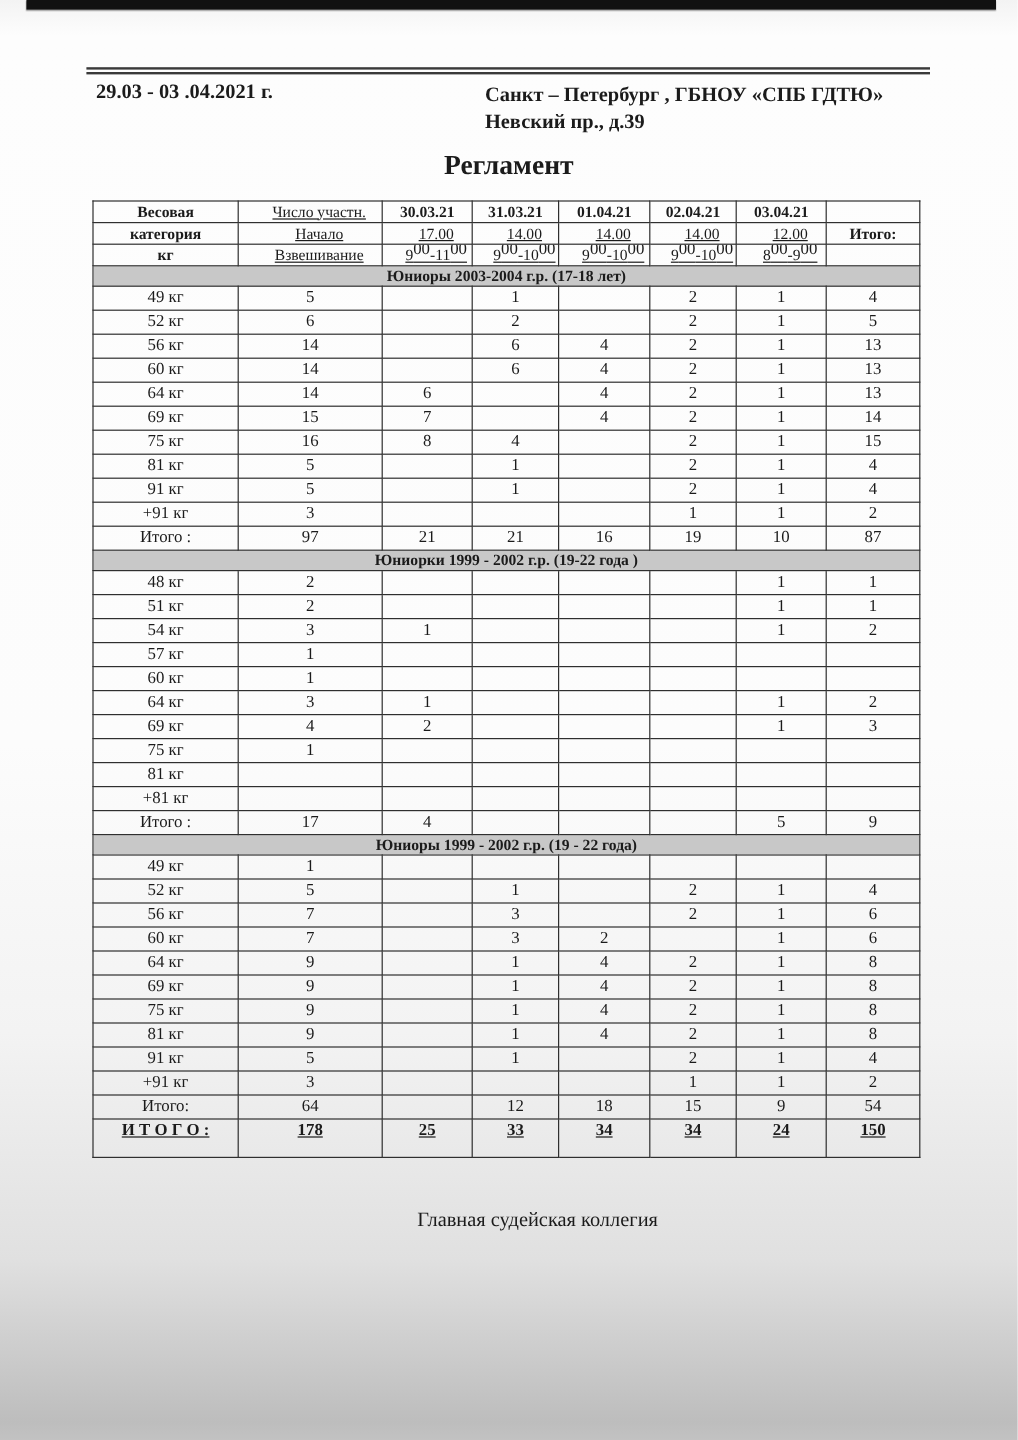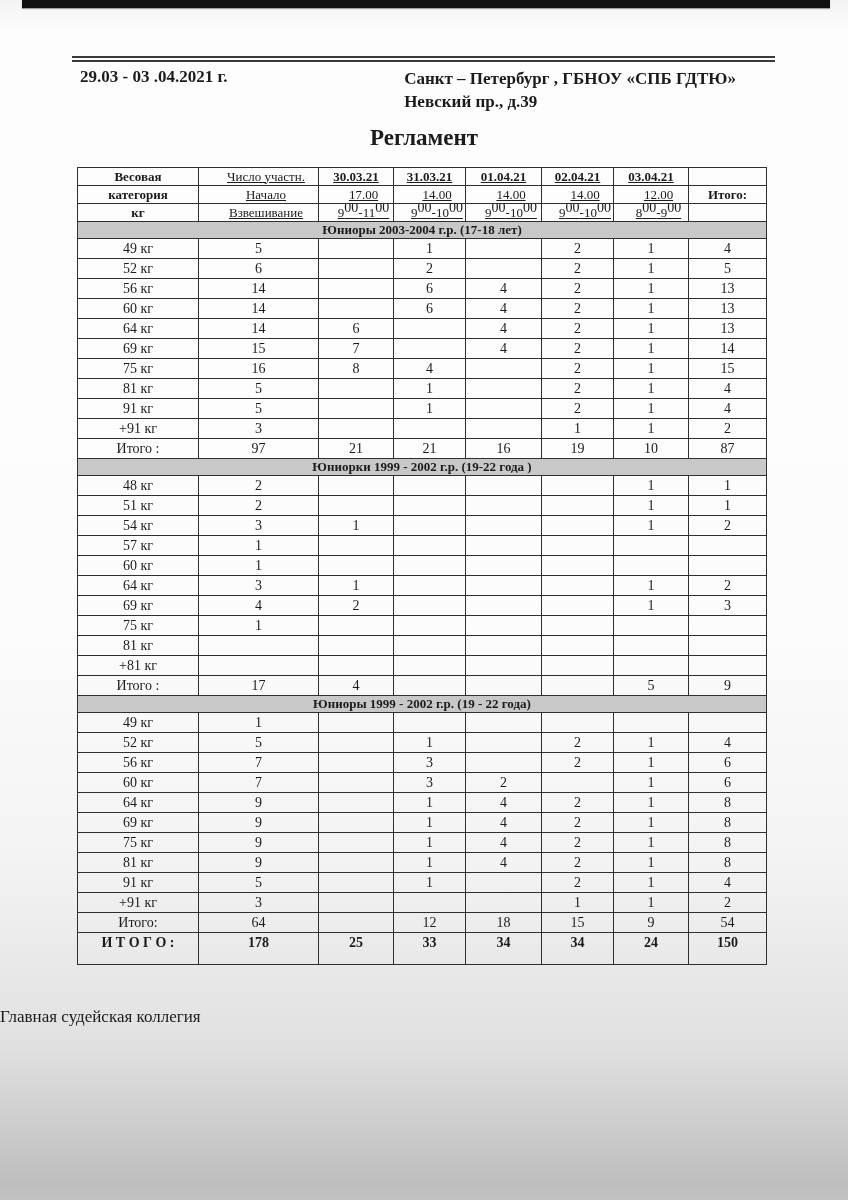--- a/index.html
+++ b/index.html
@@ -59,37 +59,40 @@
     font-size: 14px;
     text-align: center;
     height: 20px;
     padding: 0 2px;
     overflow: hidden;
     white-space: nowrap;
   }
   .sched tr.hdr td { height: 18px; font-size: 13px; }
   .sched td.b { font-weight: bold; }
   .sched td.l { text-align: center; padding-left: 17px; text-decoration: underline; }
-  .sched td.date { font-weight: bold; font-size: 13.5px; text-decoration: underline; }
+  .sched td.date { font-weight: bold; font-size: 13.5px; }
   .sched tr.section-row td {
     background: var(--section-bg);
     font-weight: bold;
     font-size: 13px;
     height: 16px;
   }
   .sched tr.grand td {
     font-weight: bold;
     height: 32px;
     vertical-align: top;
     padding-top: 2px;
+    text-decoration: underline;
   }
   .sched sup { font-size: 14px; line-height: 0; }
   .footer {
     margin-top: 42px;
+    text-align: center;
     font-size: 17px;
+    padding-left: 48px;
   }
 </style>
 </head>
 <body>
 
 <div class="top-edge"></div>
 
 <div class="doc">
 
 

